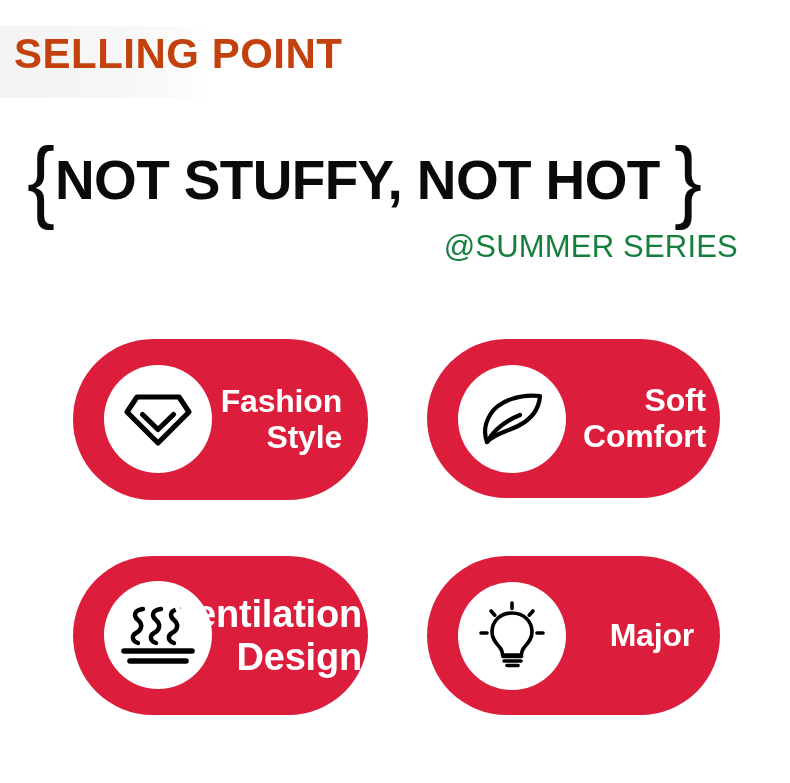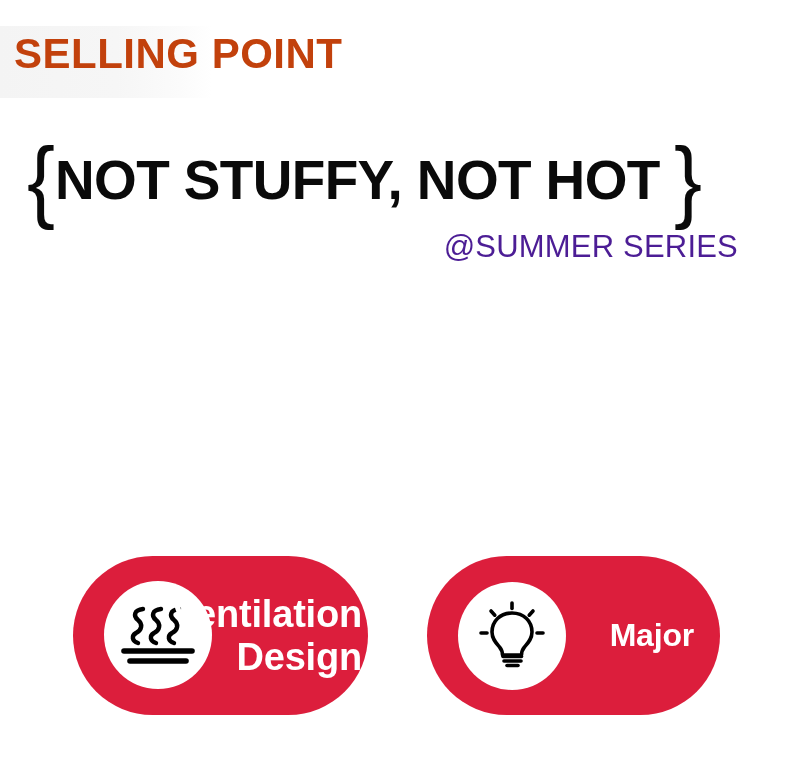--- a/index.html
+++ b/index.html
@@ -69,21 +69,21 @@
     transform-origin: left center;
   }
 
   .subhead {
     position: absolute;
     right: 52px;
     top: 231px;
     font-size: 31px;
     font-weight: normal;
     letter-spacing: 0.2px;
-    color: #4c1d95;
+    color: #15803d;
     line-height: 1;
     white-space: nowrap;
   }
 
   
   .cards {
     position: absolute;
     left: 0;
     top: 0;
     width: 790px;
@@ -153,21 +153,49 @@
 <div class="headline">
   <span class="brace brace-left">{</span>
   <span class="headline-text">NOT STUFFY, NOT HOT</span>
   <span class="brace brace-right">}</span>
 </div>
 
 <div class="subhead">@SUMMER SERIES</div>
 
 <div class="cards">
 
-
+  <div class="card card-1">
+    <div class="disc">
+      <div class="icon-holder">
+        <svg width="72" height="66" viewBox="0 0 72 66" fill="none" stroke="#000000" stroke-width="5.2" stroke-linejoin="round" stroke-linecap="round">
+          <path d="M15 11 H57 L67 26 L36 57 L5 26 Z"></path>
+          <path d="M20.5 28.5 L36 43.5 L51.5 28.5"></path>
+        </svg>
+      </div>
+    </div>
+    <div class="card-label">
+      <span>Fashion</span>
+      <span>Style</span>
+    </div>
+  </div>
+
+  <div class="card card-2">
+    <div class="disc">
+      <div class="icon-holder">
+        <svg width="70" height="58" viewBox="0 0 70 58" fill="none" stroke="#000000" stroke-width="4.2" stroke-linejoin="round" stroke-linecap="round">
+          <path d="M63 6 C44 4 22 10 13 25 C7 35 7 44 10 52 C17 44 29 42 41 36 C53 30 62 20 63 6 Z"></path>
+          <path d="M10 52 C17 40 28 31 43 25"></path>
+        </svg>
+      </div>
+    </div>
+    <div class="card-label">
+      <span>Soft</span>
+      <span>Comfort</span>
+    </div>
+  </div>
 
   <div class="card card-3">
     <div class="disc">
       <div class="icon-holder">
         <svg width="76" height="64" viewBox="0 0 76 64" fill="none" stroke="#000000" stroke-linecap="round" stroke-linejoin="round">
           <g stroke-width="4.4">
             <path d="M23 6 C14 7 13 13 18 17 C23 21 22 27 16 30 C11 33 12 38 18 40"></path>
             <path d="M41 6 C32 7 31 13 36 17 C41 21 40 27 34 30 C29 33 30 38 36 40"></path>
             <path d="M59 6 C50 7 49 13 54 17 C59 21 58 27 52 30 C47 33 48 38 54 40"></path>
           </g>

